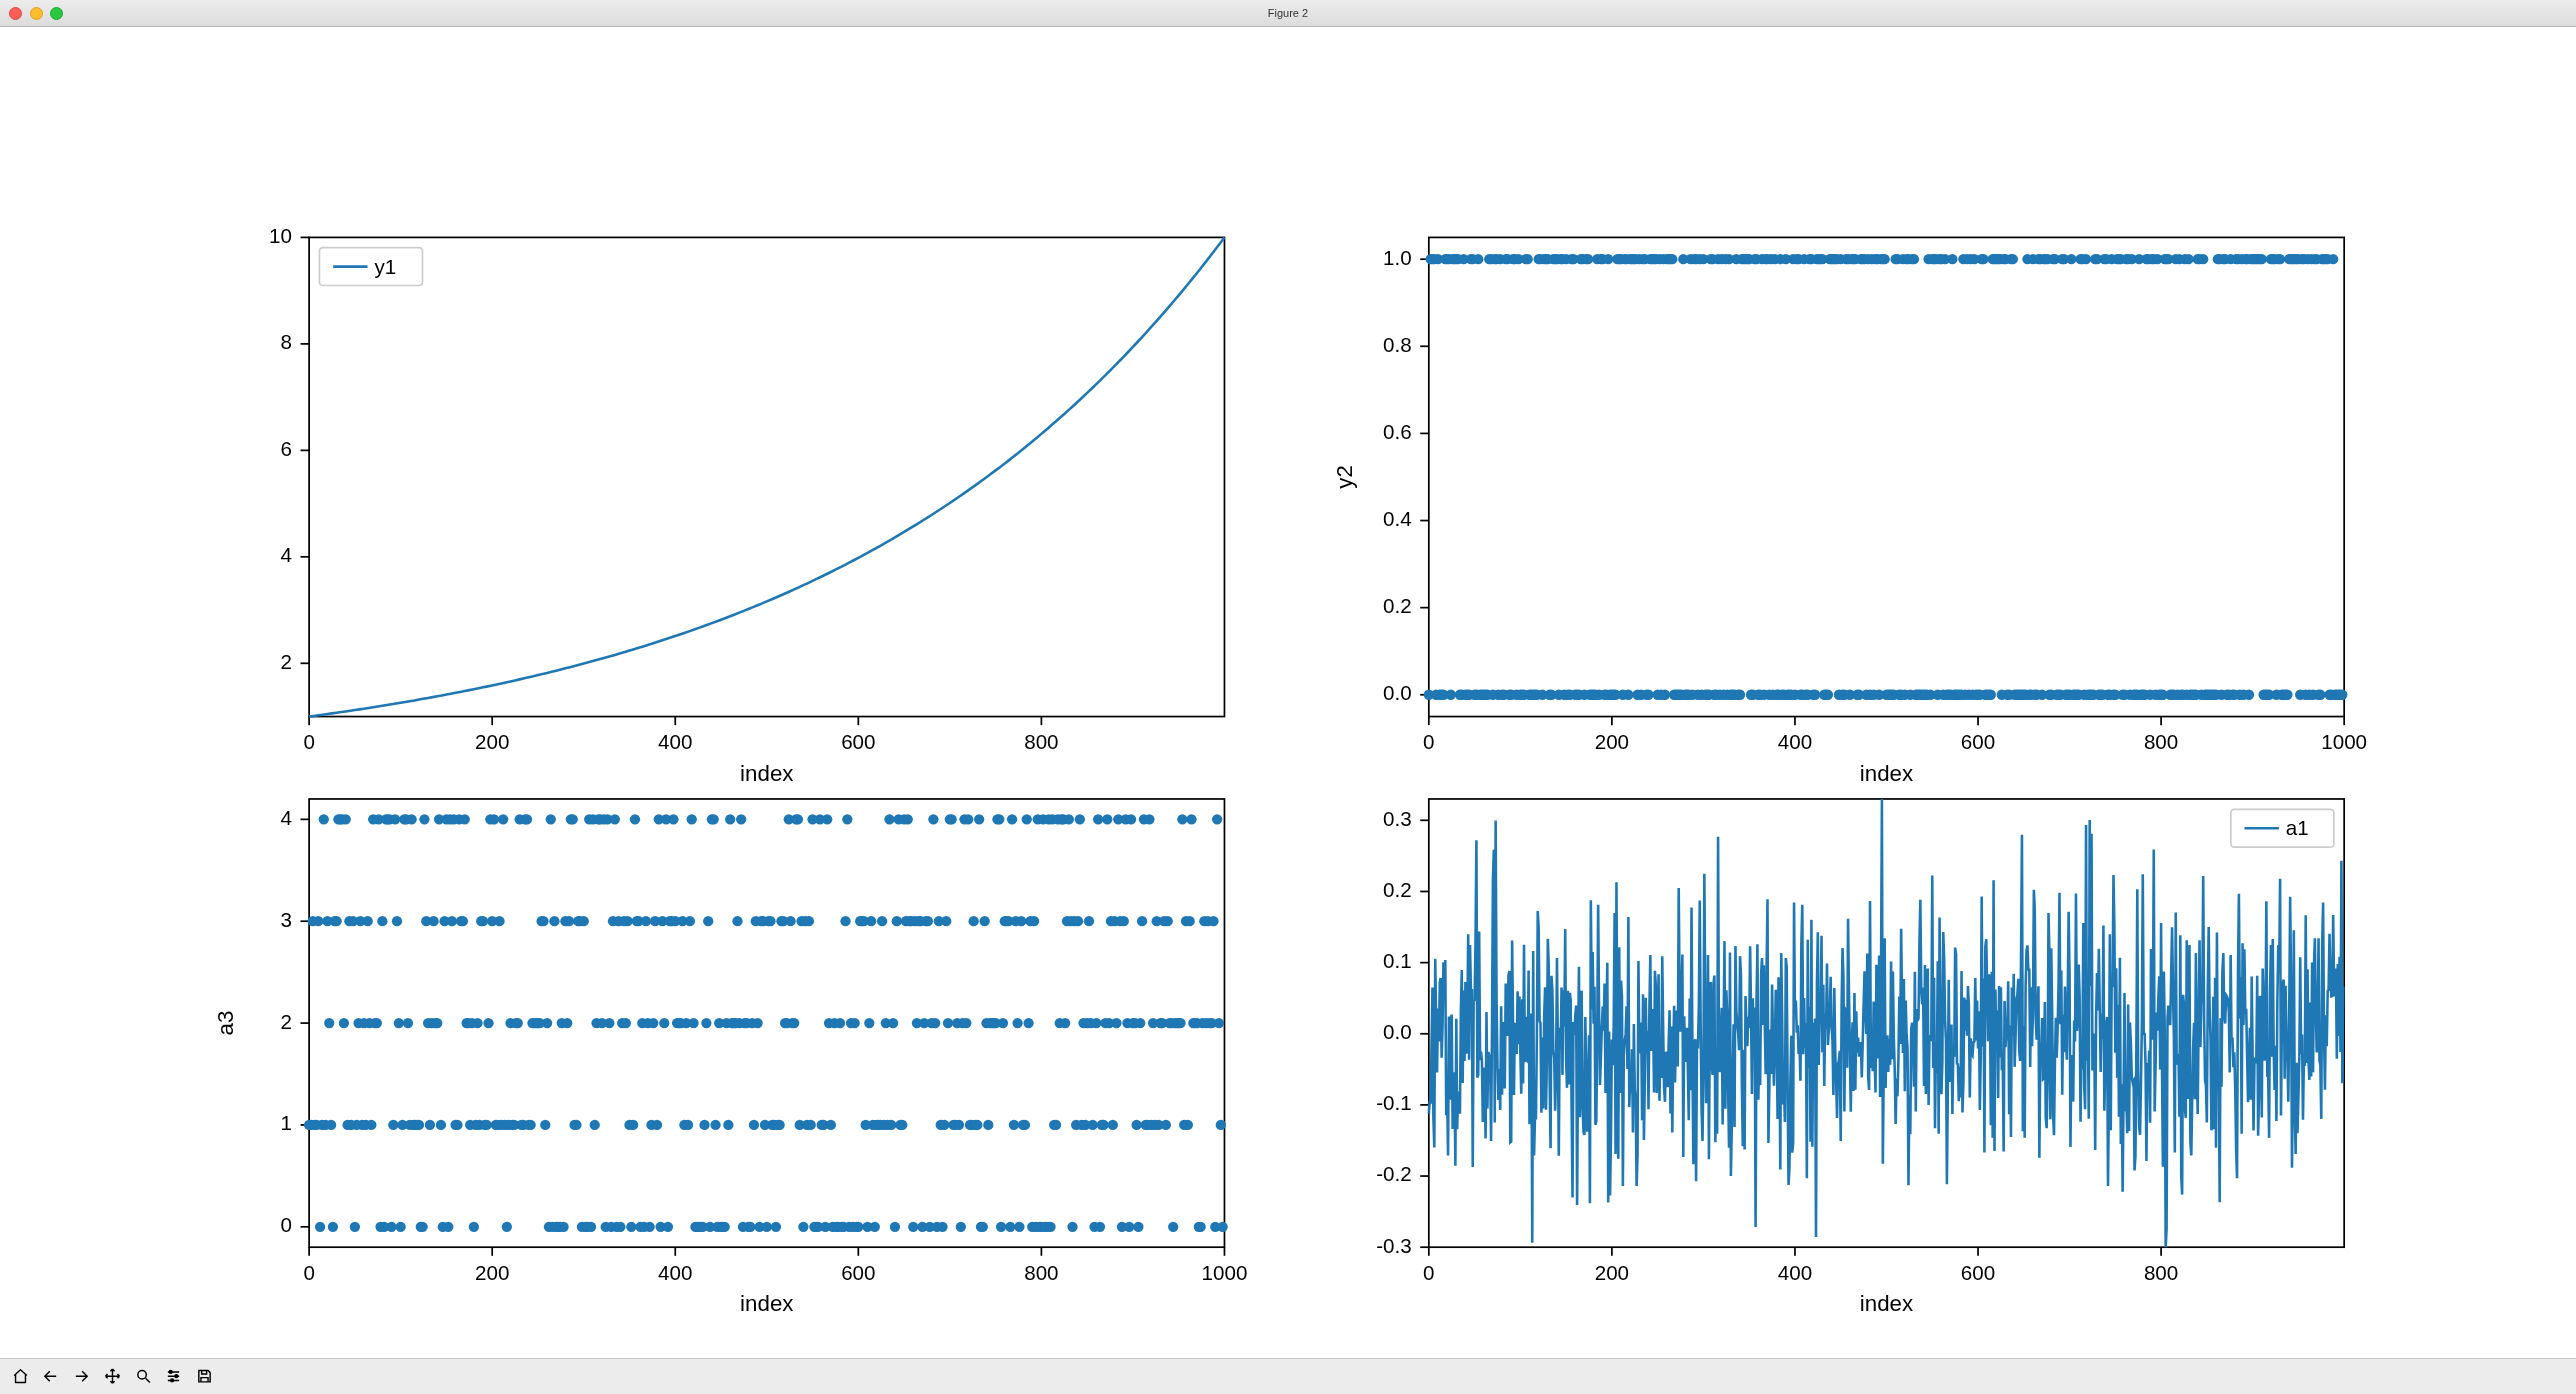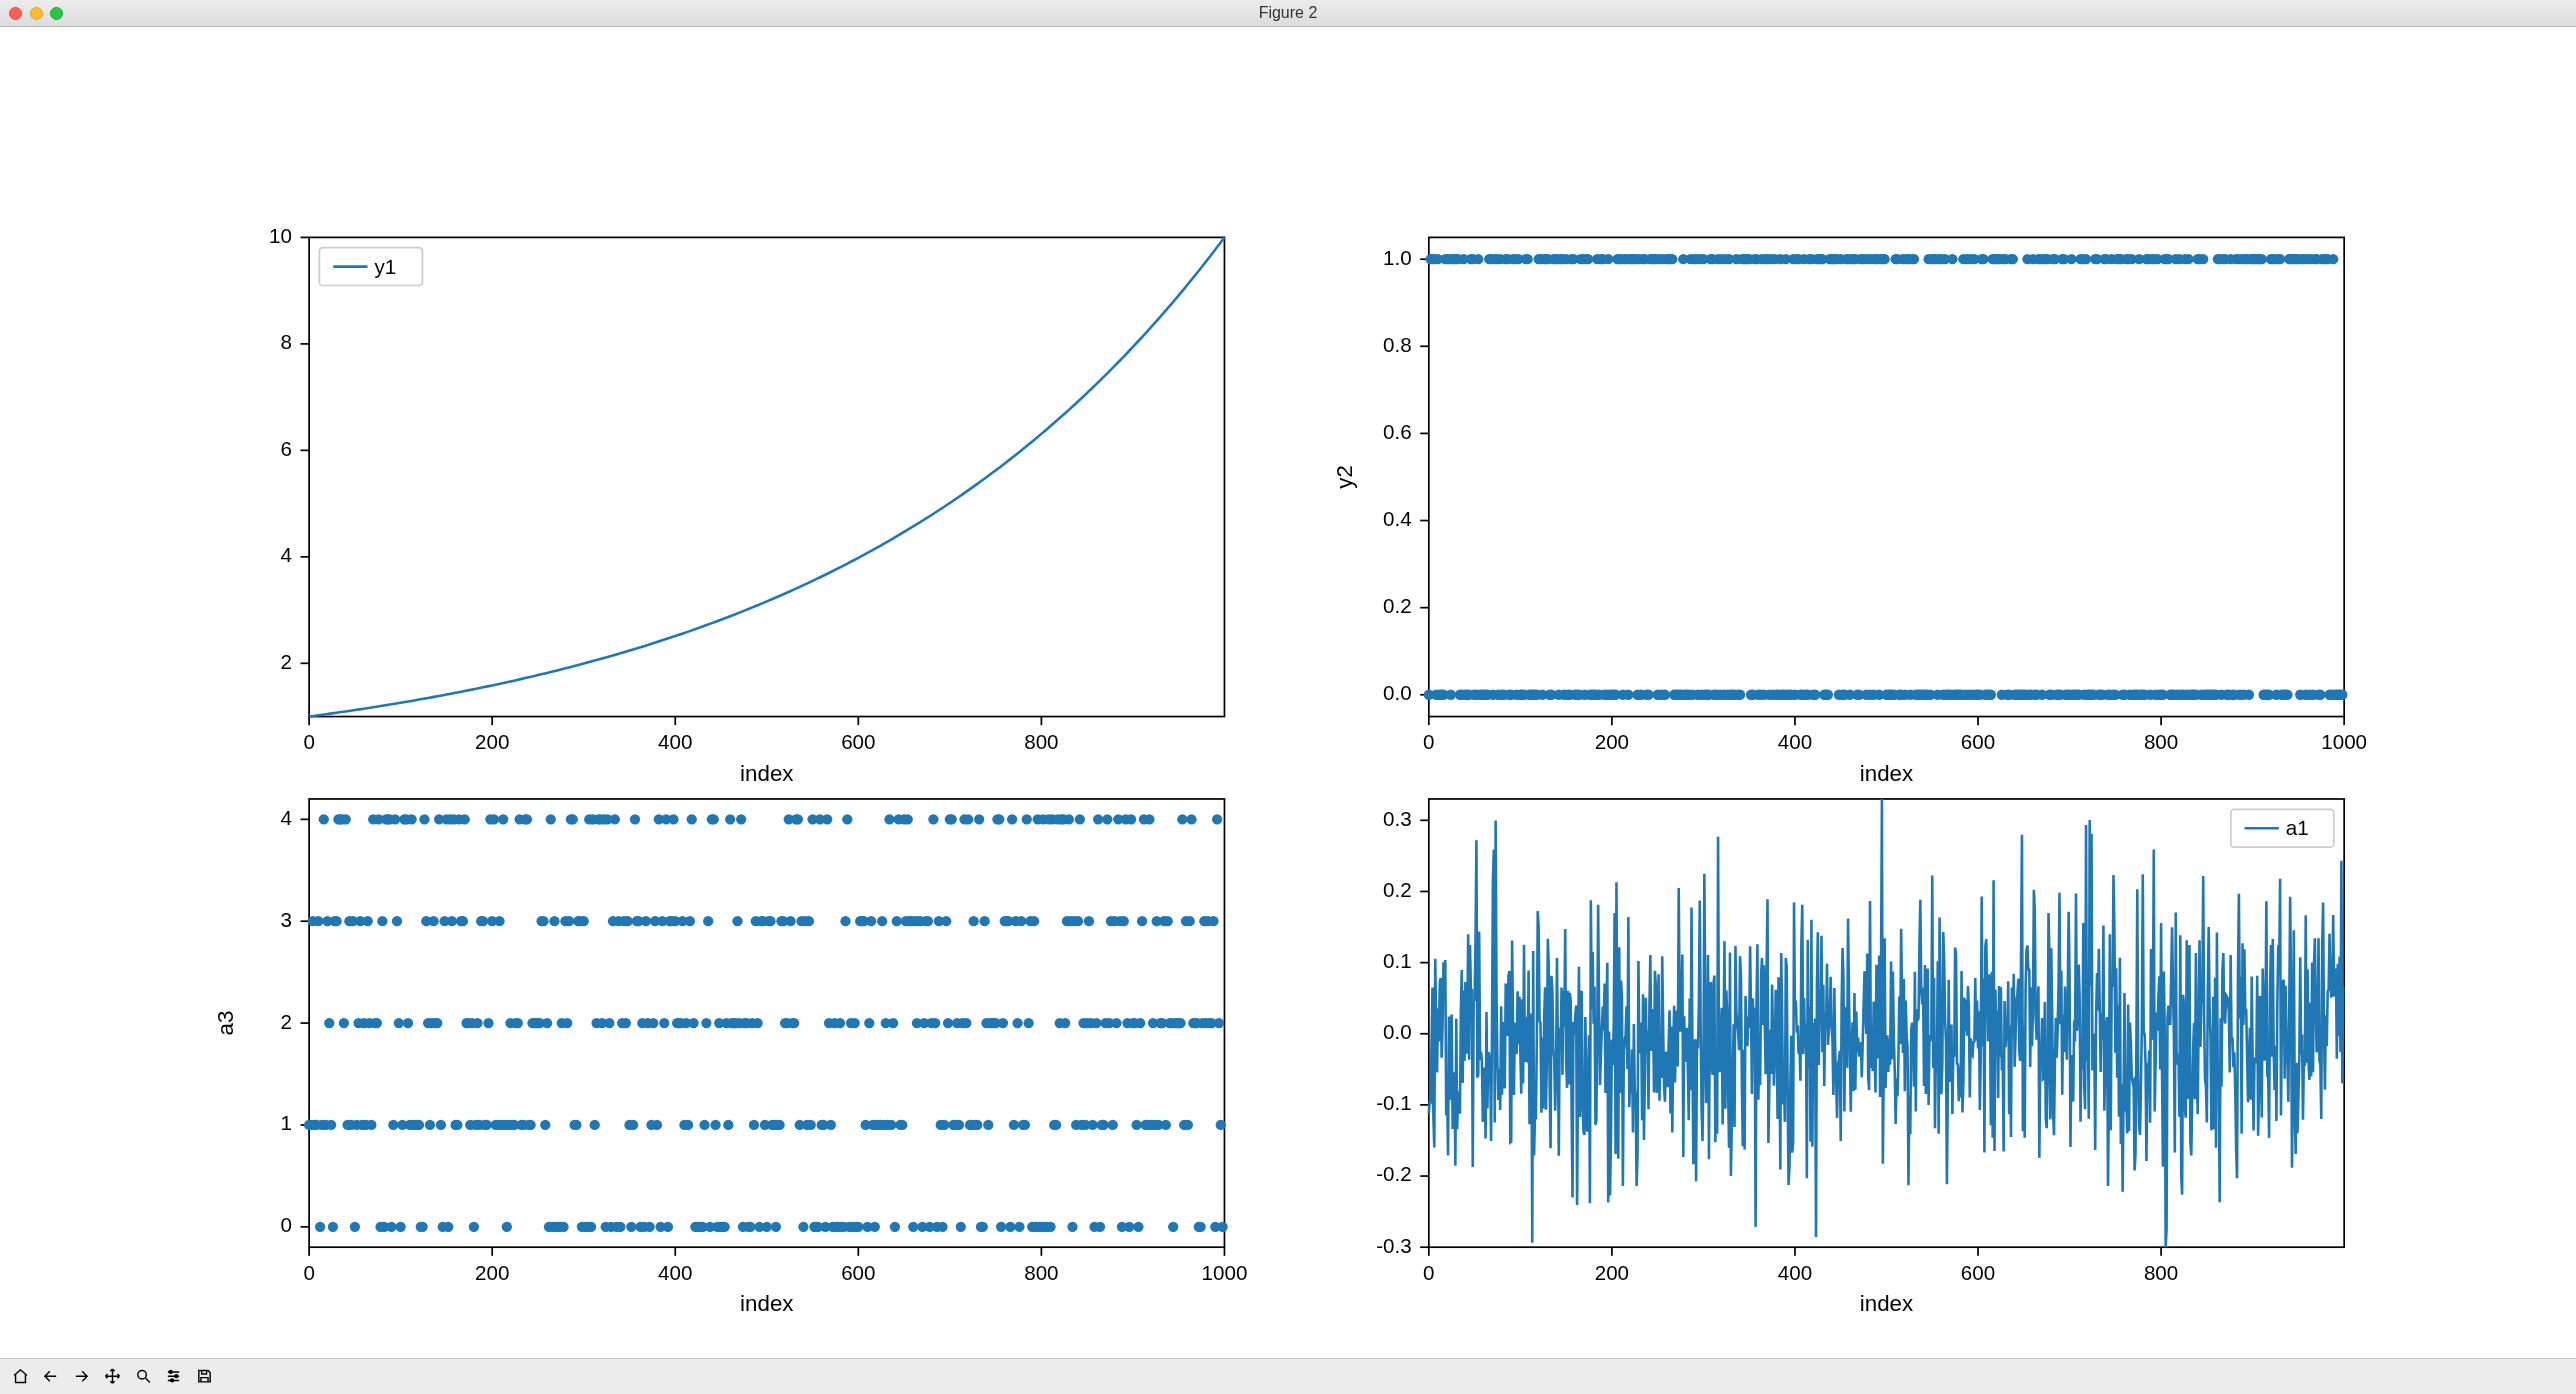--- a/index.html
+++ b/index.html
@@ -35,21 +35,21 @@
     height: 11px;
     border-radius: 50%;
   }
   .tl-close    { background:#ff5f57; border:0.5px solid #e1493f; }
   .tl-minimize { background:#ffbd2e; border:0.5px solid #dea022; }
   .tl-zoom     { background:#28c940; border:0.5px solid #1ba62e; }
   .titlebar-title {
     position:absolute;
     left:0; right:0;
     text-align:center;
-    font-size:16px;
+    font-size:11px;
     color:#333;
     pointer-events:none;
   }
   .figure-area {
     flex:1;
     background:#fff;
     position:relative;
   }
   .toolbar {
     height:35px;

